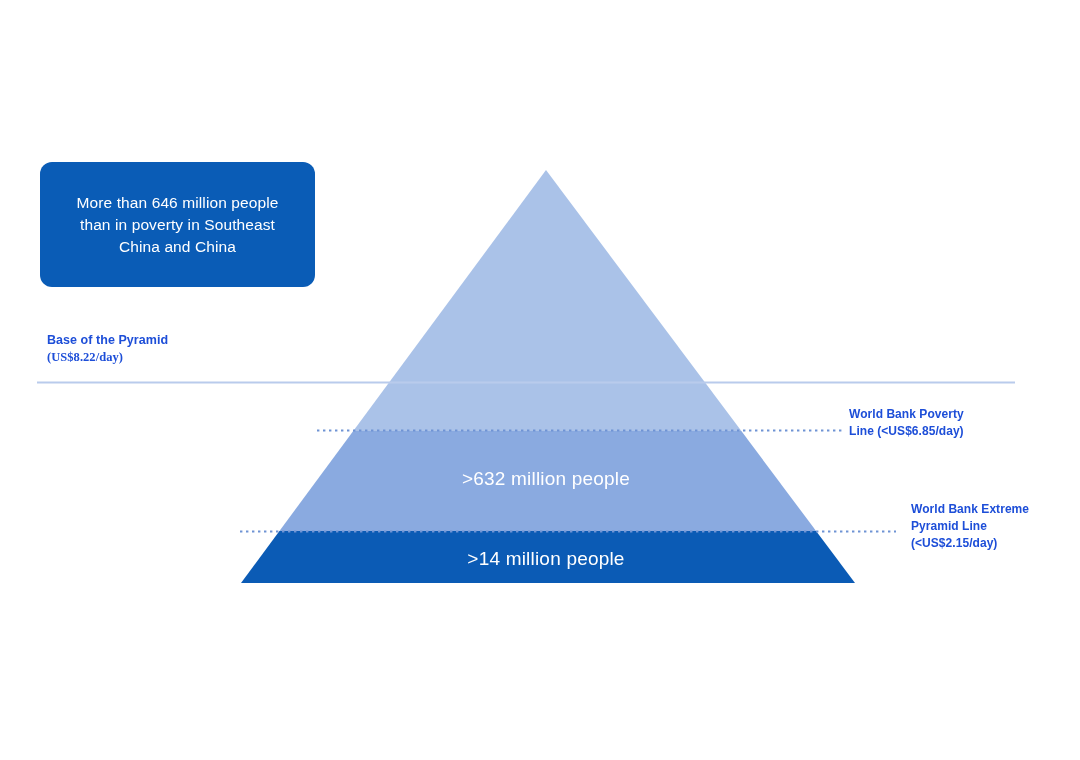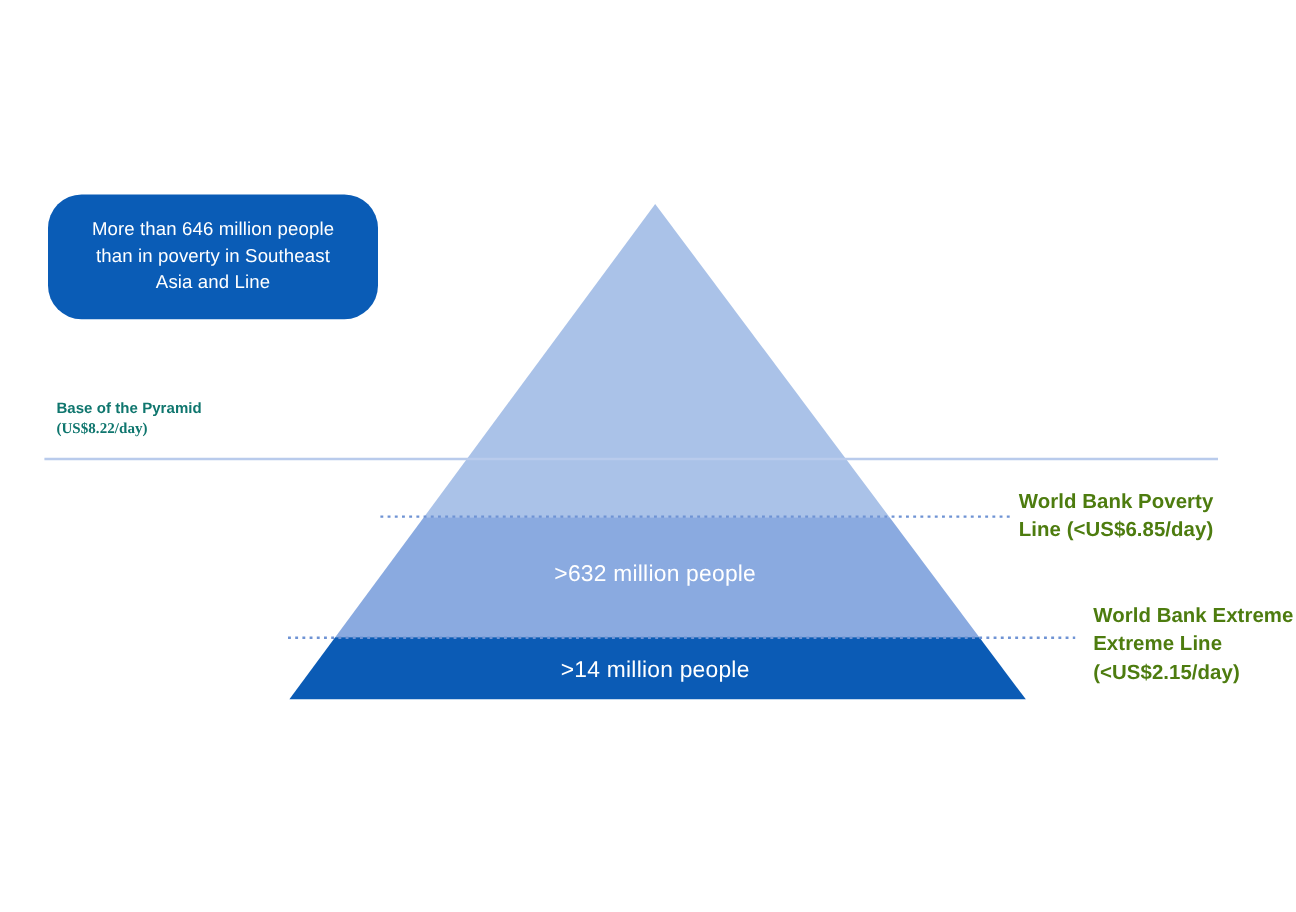--- a/index.html
+++ b/index.html
@@ -33,23 +33,23 @@
     width: 1080px;
     height: 760px;
   }
 
   
   #callout {
     position: absolute;
     left: 40px;
     top: 162px;
     width: 275px;
-    height: 104px;
+    height: 125px;
     background: #0a5cb6;
-    border-radius: 28px;
+    border-radius: 12px;
     display: flex;
     align-items: center;
     justify-content: center;
     box-sizing: border-box;
     padding: 6px 14px;
   }
   #callout-text {
     color: #ffffff;
     font-size: 15.5px;
     line-height: 1.42;
@@ -57,33 +57,33 @@
     font-weight: 400;
     letter-spacing: 0.1px;
   }
 
   
   #base-label {
     position: absolute;
     left: 47px;
     top: 332px;
     width: 260px;
-    color: #0f766e;
+    color: #1d4ed8;
     font-size: 12.5px;
     line-height: 1.38;
     font-weight: 700;
     letter-spacing: 0.05px;
   }
   #base-label .l2 { display: block; font-family: Liberation Serif, serif; }
 
   
   .right-label {
     position: absolute;
-    color: #4d7c0f;
-    font-size: 17px;
+    color: #1d4ed8;
+    font-size: 12px;
     line-height: 1.42;
     font-weight: 700;
     letter-spacing: 0.05px;
   }
   #wb-poverty-label {
     left: 849px;
     top: 406px;
     width: 180px;
   }
   #wb-extreme-label {
@@ -136,36 +136,36 @@
 
     <line x1="317" y1="430.5" x2="842" y2="430.5" stroke="#6f93d4" stroke-width="2" stroke-dasharray="2.4 3.6" stroke-linecap="butt"></line>
 
     <line x1="240" y1="531.5" x2="896" y2="531.5" stroke="#6f93d4" stroke-width="2" stroke-dasharray="2.4 3.6" stroke-linecap="butt"></line>
   </svg>
 
   <div id="callout">
     <div id="callout-text">
       <span>More than 646 million people</span><br>
       <span>than in poverty in Southeast</span><br>
-      <span>Asia and Line</span>
+      <span>China and China</span>
     </div>
   </div>
 
   <div id="base-label">
     <span class="l1">Base of the Pyramid</span>
     <span class="l2">(US$8.22/day)</span>
   </div>
 
   <div id="wb-poverty-label" class="right-label">
     <span>World Bank Poverty</span>
     <span>Line (&lt;US$6.85/day)</span>
   </div>
 
   <div id="wb-extreme-label" class="right-label">
     <span>World Bank Extreme</span>
-    <span>Extreme Line</span>
+    <span>Pyramid Line</span>
     <span>(&lt;US$2.15/day)</span>
   </div>
 
   <div id="band-mid-text" class="band-text">&gt;632 million people</div>
   <div id="band-bottom-text" class="band-text">&gt;14 million people</div>
 
 </div>
 
 </body></html>

